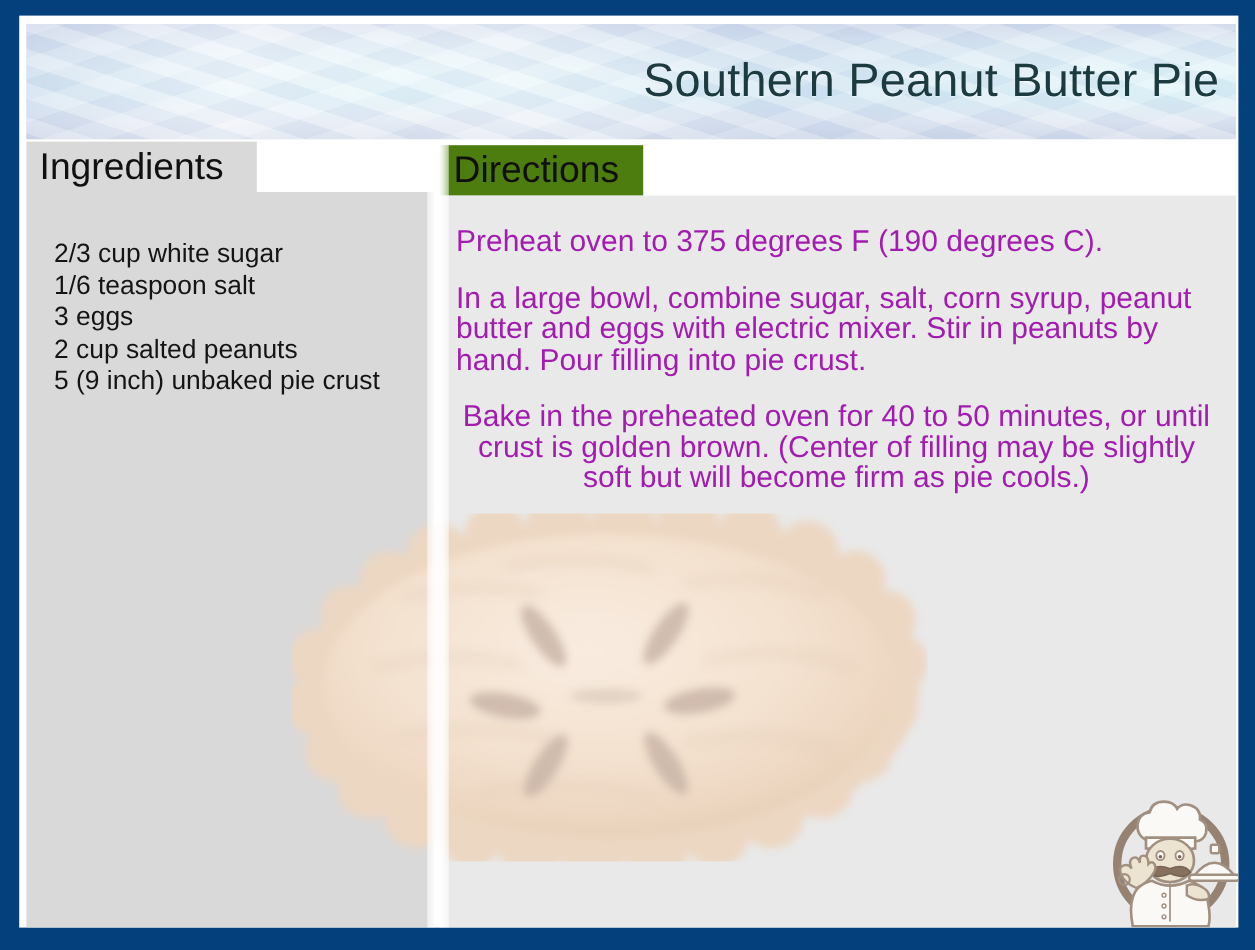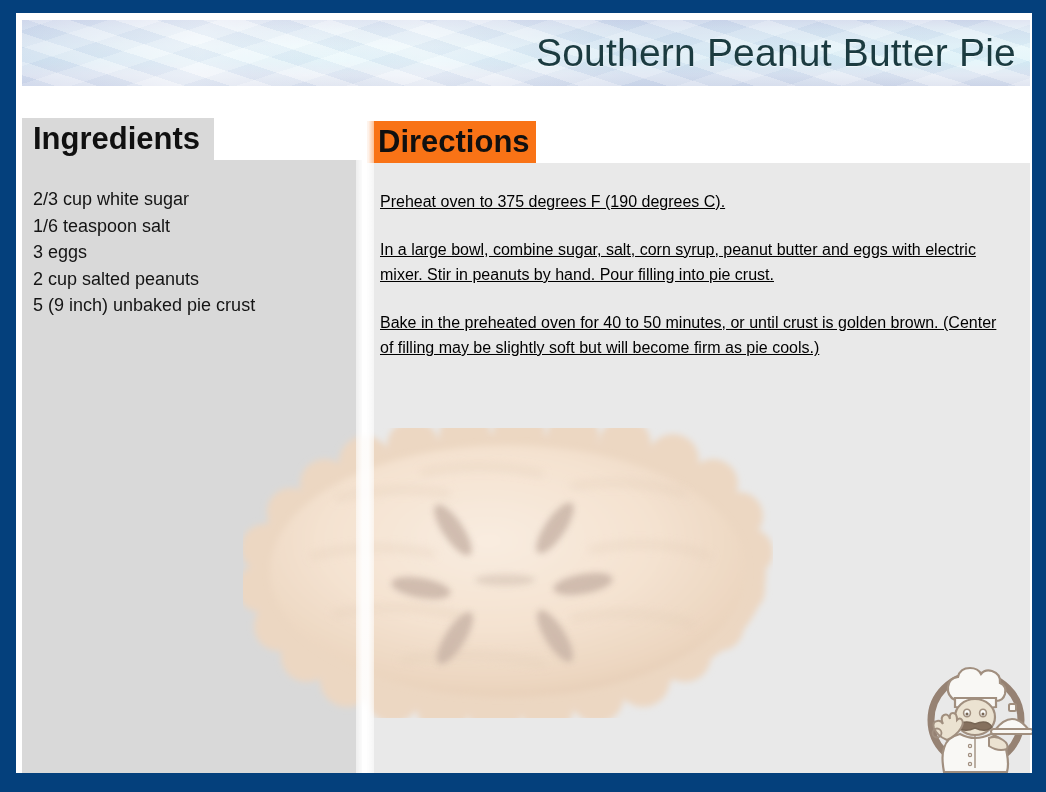--- a/index.html
+++ b/index.html
@@ -31,21 +31,21 @@
     background: #ffffff;
     overflow: hidden;
   }
 
   
   #title-bar {
     position: absolute;
     left: 6px;
     top: 7px;
     width: 1008px;
-    height: 66px;
+    height: 96px;
     background:
       linear-gradient(104deg,
         rgba(255,255,255,0.00) 0%,
         rgba(255,255,255,0.55) 18%,
         rgba(255,255,255,0.00) 34%),
       linear-gradient(-104deg,
         rgba(255,255,255,0.00) 40%,
         rgba(255,255,255,0.45) 60%,
         rgba(255,255,255,0.00) 78%),
       linear-gradient(76deg,
@@ -100,21 +100,21 @@
   }
   .panel-head {
     position: absolute;
     left: 0;
     top: 0;
     height: 42px;
     line-height: 42px;
     padding-left: 11px;
     box-sizing: border-box;
     font-size: 31px;
-    font-weight: 700;
+    font-weight: 400;
     color: #101010;
     white-space: nowrap;
   }
   .panel-body {
     position: absolute;
     left: 0;
     box-sizing: border-box;
     padding: 26px 14px 10px 11px;
   }
 
@@ -125,52 +125,51 @@
     background: #d9d9d9;
   }
   #panel-ingredients .panel-body {
     top: 42px;
     width: 340px;
     height: 613px;
     background: #d9d9d9;
   }
   #ingredient-list {
     list-style: none;
-    margin: 0;
+    margin: 12px;
     padding: 0;
-    font-size: 18px;
+    font-size: 22px;
     line-height: 26.5px;
     color: #141414;
   }
 
   
   #panel-directions { left: 351px; top: 108px; width: 663px; height: 652px; }
   #panel-directions .panel-head {
     width: 169px;
-    background: #f97316;
+    background: #4d7c0f;
   }
   #panel-directions .panel-body {
     top: 42px;
     width: 663px;
     height: 610px;
     background: #e9e9e9;
     padding-left: 13px;
     padding-right: 16px;
   }
   #direction-list {
     list-style: none;
     margin: 0;
     padding: 0;
-    font-size: 16px;
+    font-size: 25px;
     line-height: 25.5px;
-    color: #000000;
-    text-decoration: underline;
+    color: #a21caf;
   }
   #direction-list li { margin-bottom: 22px; }
-  #direction-list li:last-child { margin-bottom: 0; }
+  #direction-list li:last-child { margin-bottom: 0; text-align: center; }
 
   
   #pie-image {
     position: absolute;
     left: 227px;
     top: 415px;
     width: 530px;
     height: 290px;
     pointer-events: none;
   }

